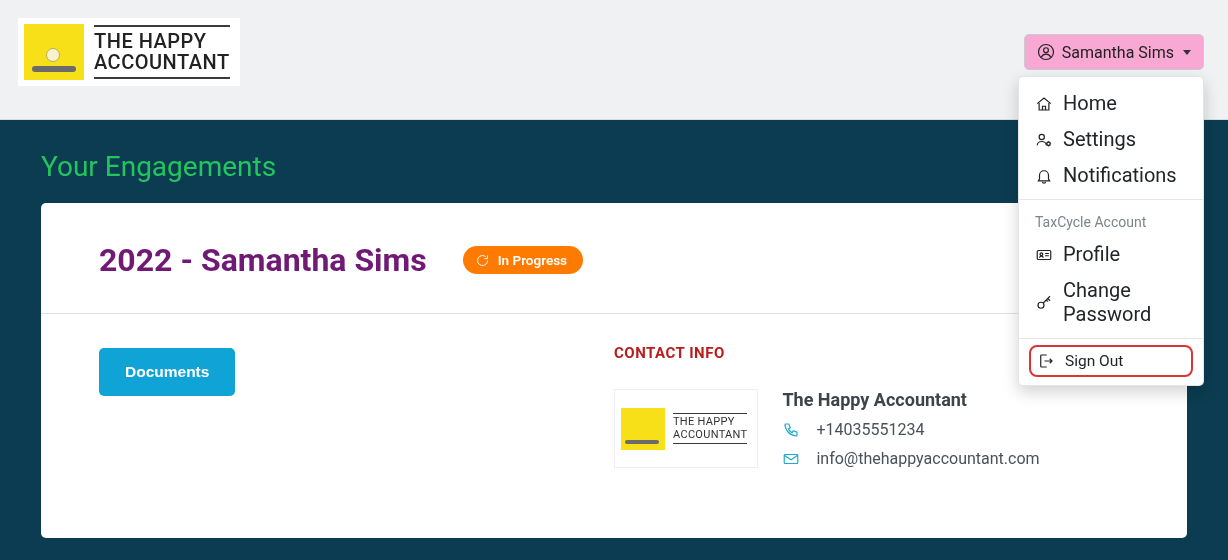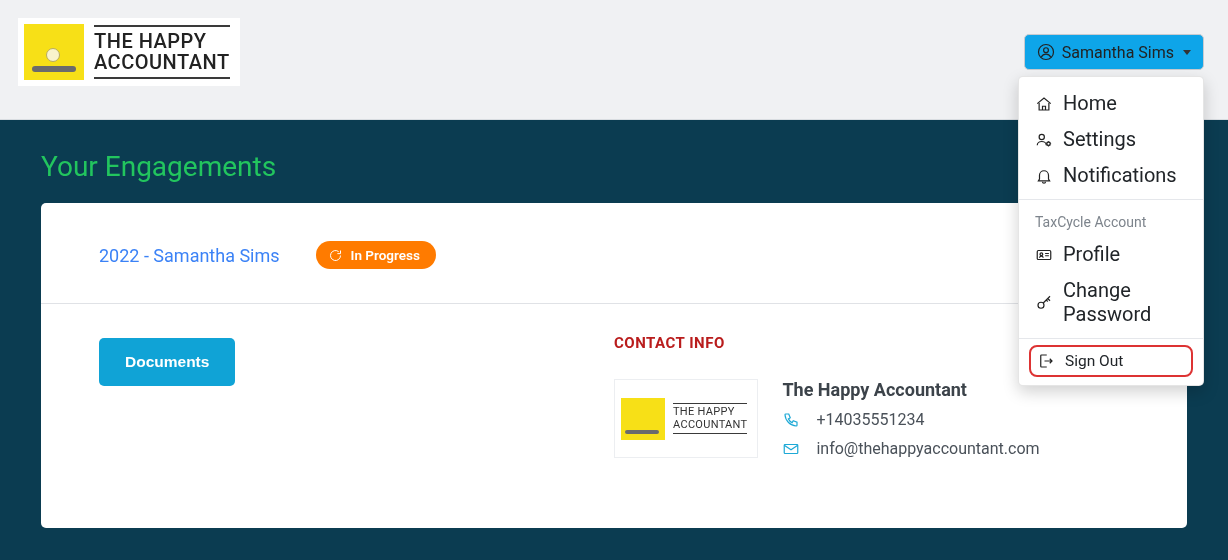--- a/index.html
+++ b/index.html
@@ -9,37 +9,37 @@
     
     .logo-box { display: flex; align-items: center; gap: 10px; background: #fff; padding: 6px 10px 6px 6px; }
     .logo-mark { width: 60px; height: 56px; background: #f7e017; position: relative; }
     .bulb { position: absolute; left: 22px; top: 24px; width: 14px; height: 14px; border-radius: 50%; background: #f9f3cc; border: 1px solid #b8ac5f; }
     .plug { position: absolute; left: 8px; bottom: 8px; width: 44px; height: 6px; background: #6b6b6b; border-radius: 3px; }
     .logo-text { display: flex; flex-direction: column; line-height: 1.05; font-weight: 500; letter-spacing: 0.5px; }
     .logo-text .line1 { border-top: 2px solid #3a3a3a; padding-top: 4px; }
     .logo-text .line2 { border-bottom: 2px solid #3a3a3a; padding-bottom: 4px; }
     .logo-text span { font-size: 20px; color: #222; }
     
-    .user-button { margin-top: 16px; background: #0ea5e9; border: 1px solid #c7cbd0; border-radius: 5px; padding: 6px 12px; display: flex; align-items: center; gap: 7px; cursor: pointer; font-size: 16px; color: #222; height: 36px; }
+    .user-button { margin-top: 16px; background: #f9a8d4; border: 1px solid #c7cbd0; border-radius: 5px; padding: 6px 12px; display: flex; align-items: center; gap: 7px; cursor: pointer; font-size: 16px; color: #222; height: 36px; }
     .caret { width: 0; height: 0; border-left: 4px solid transparent; border-right: 4px solid transparent; border-top: 5px solid #333; margin-left: 2px; }
     
     .dropdown { position: absolute; right: 24px; top: 76px; width: 186px; background: #fff; border: 1px solid rgba(0,0,0,.1); border-radius: 5px; box-shadow: 0 6px 16px rgba(0,0,0,.18); z-index: 10; padding: 8px 0; }
     .dropdown-item { display: flex; align-items: center; gap: 10px; padding: 6px 16px; font-size: 20px; color: #212529; cursor: pointer; }
     .dropdown-header { padding: 8px 16px 6px; font-size: 14px; color: #7d848c; }
     .divider { height: 1px; background: #e5e7eb; margin: 6px 0; }
     .boxed { margin: 0 10px; padding: 5px 6px; border: 2px solid #d33; border-radius: 8px; display: flex; align-items: center; gap: 10px; }
     .boxed span { font-size: 15.5px; color: #212529; }
     
     .hero { background: #0b3c51; padding: 30px 0 40px; min-height: 440px; }
     .container { max-width: 1146px; margin: 0 auto; }
     .page-title { color: #22c55e; font-size: 28px; font-weight: 400; margin-bottom: 20px; }
     
     .card { background: #fff; border-radius: 5px; }
     .card-header { padding: 38px 58px 34px; display: flex; align-items: center; gap: 36px; border-bottom: 1px solid #e0e2e6; }
-    .eng-title { font-size: 18px; color: #3b82f6; font-weight: 400; }
+    .eng-title { font-size: 32px; color: #701a75; font-weight: 700; }
     .badge { background: #ff7b00; color: #fff; border-radius: 18px; padding: 6px 16px 6px 12px; display: flex; align-items: center; gap: 8px; font-size: 13.5px; font-weight: 600; }
     
     .card-body { padding: 30px 58px 70px; display: flex; }
     .left-col { width: 50%; }
     .right-col { width: 50%; }
     
     .doc-btn { background: #10a3d6; color: #fff; font-weight: 700; font-size: 15.5px; border: none; border-radius: 5px; padding: 15px 26px; cursor: pointer; margin-top: 4px; }
     
     .section-label { font-weight: 700; font-size: 15px; color: #b91c1c; letter-spacing: .5px; margin-bottom: 27px; }
     .contact-row { display: flex; gap: 24px; }

